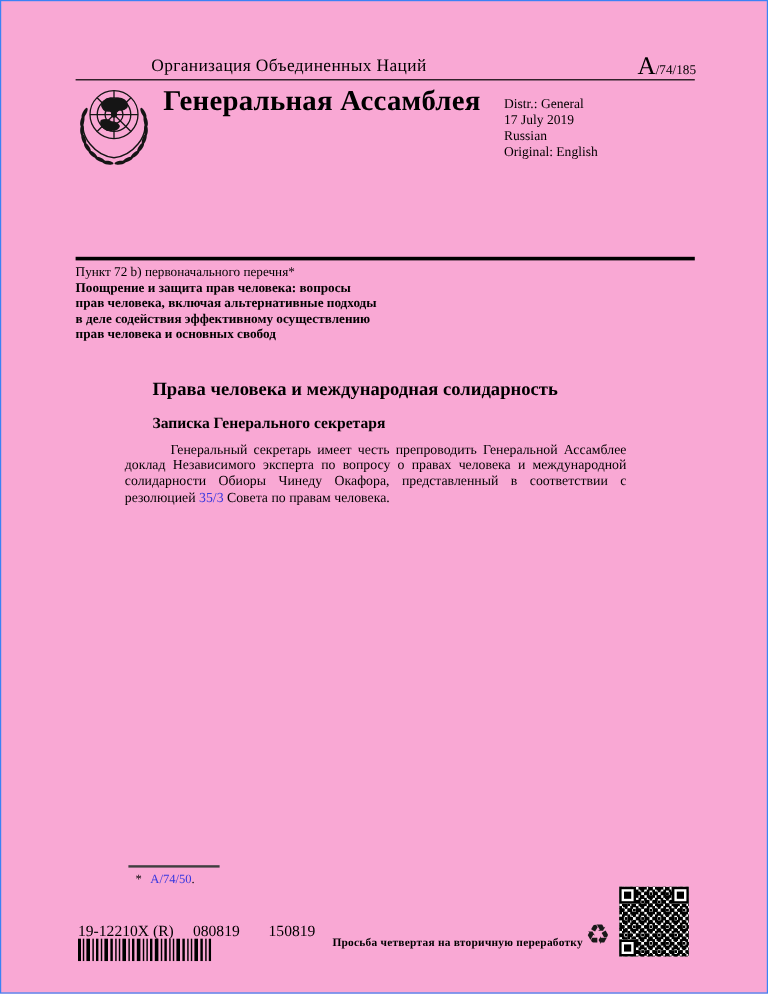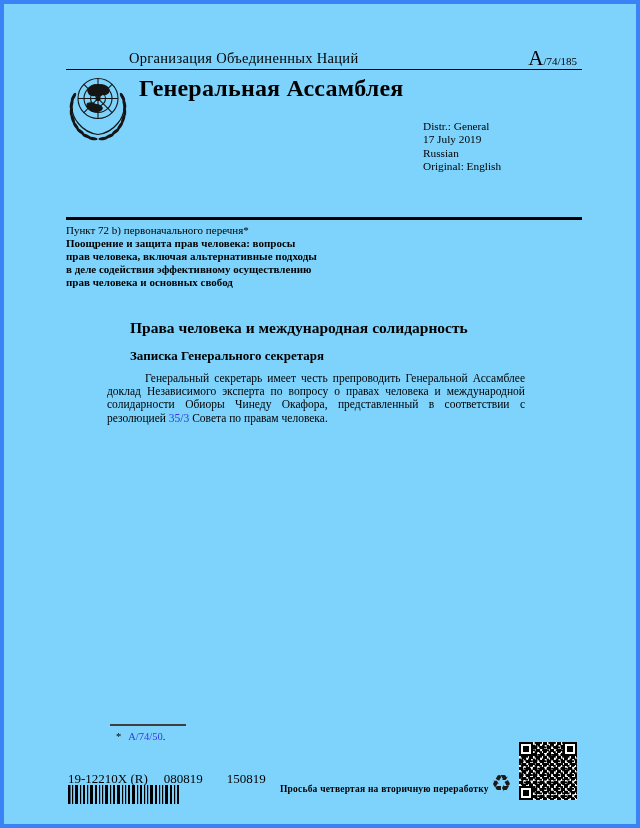--- a/index.html
+++ b/index.html
@@ -6,22 +6,22 @@
   html, body { background: #ffffff; }
   body {
     width: 640px; height: 828px;
     font-family: "Liberation Serif", "DejaVu Serif", serif;
     color: #000;
     position: relative;
     overflow: hidden;
   }
   .page {
     position: absolute; inset: 0;
-    background: #7dd3fc;
-    border: 4px solid #3b82f6;
+    background: #f9a8d4;
+    border: 1px solid #3b82f6;
   }
   .abs { position: absolute; }
 
   .org-name {
     left: 125px; top: 46px;
     font-size: 14.5px; letter-spacing: 0.3px;
   }
   .doc-symbol {
     top: 42px; right: 59px;
     white-space: nowrap;
@@ -36,21 +36,21 @@
 
   .emblem { left: 60px; top: 68px; }
 
   .assembly-title {
     left: 135px; top: 71px;
     font-size: 24px; font-weight: bold; letter-spacing: 0.2px;
   }
 
   .distr-block {
     left: 419px; top: 80px;
-    font-size: 11.3px; line-height: 13.4px; margin-top: 36px;
+    font-size: 11.3px; line-height: 13.4px;
   }
 
   .section-rule {
     left: 62px; width: 516px; top: 213px;
     height: 3px; background: #000;
   }
 
   .session-block {
     left: 62px; top: 220px;
     font-size: 11px; line-height: 12.9px;

